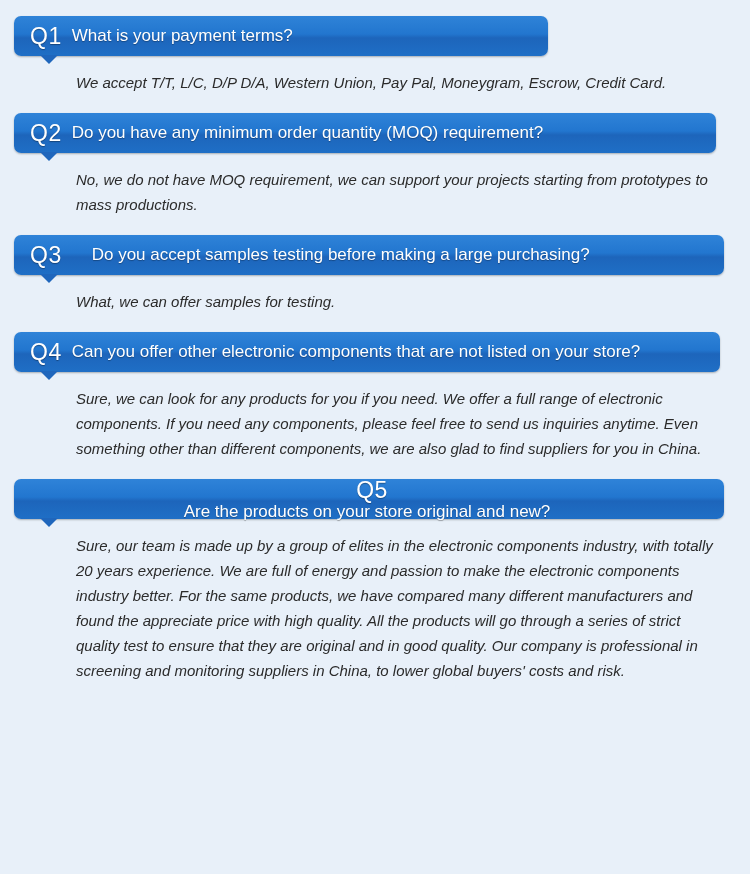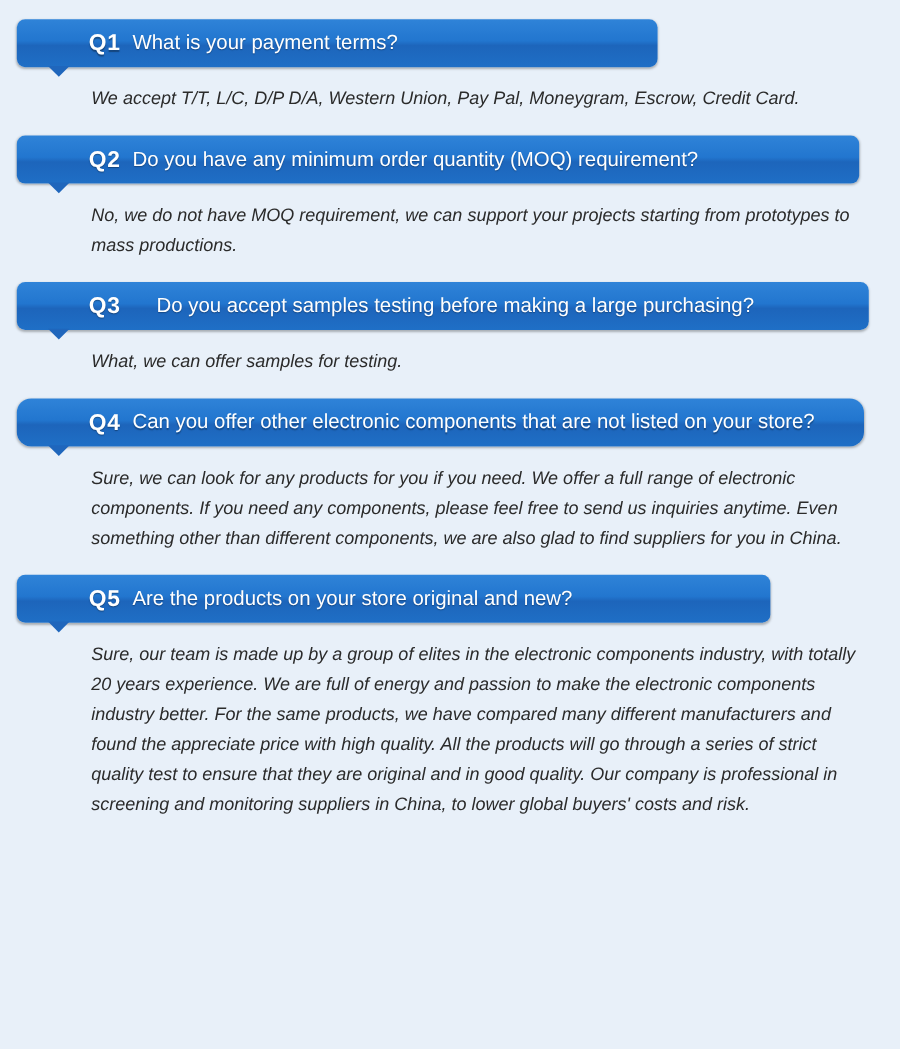--- a/index.html
+++ b/index.html
@@ -46,27 +46,26 @@
     left: 26px;
     bottom: -8px;
     width: 0;
     height: 0;
     border-left: 9px solid transparent;
     border-right: 9px solid transparent;
     border-top: 9px solid #1f66bc;
   }
   .q-tag {
     color: #ffffff;
-    font-weight: bold;
-    font-size: 19px;
+    font-weight: normal;
+    font-size: 23px;
     letter-spacing: 0.5px;
     padding: 0 10px 0 6px;
     text-shadow: 0 1px 1px rgba(0,0,0,0.35);
     line-height: 1;
-    margin-left: 44px;
   }
   .q-text {
     color: #ffffff;
     font-size: 17px;
     line-height: 20px;
     text-shadow: 0 1px 1px rgba(0,0,0,0.30);
     padding-right: 14px;
   }
 
   
@@ -78,22 +77,22 @@
     font-size: 15px;
     line-height: 25px;
     text-align: left;
     font-style: italic;
   }
 
   
   .w1 { width: 534px; }
   .w2 { width: 702px; text-align: right; }
   .w3 { width: 710px; gap: 20px; }
-  .w4 { width: 706px; border-radius: 12px; }
-  .w5 { width: 628px; }
+  .w4 { width: 706px; }
+  .w5 { width: 710px; flex-direction: column; }
 </style>
 </head>
 <body>
 
 <div class="faq-page">
 
   <div class="faq-item">
     <div class="q-banner w1">
       <span class="q-tag">Q1</span>
       <span class="q-text">What is your payment terms?</span>

